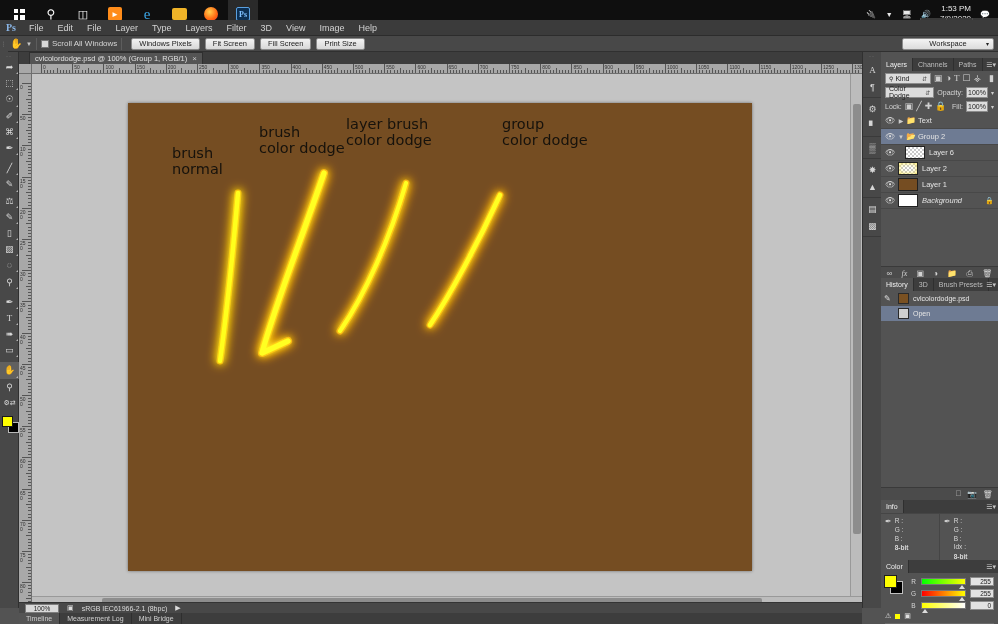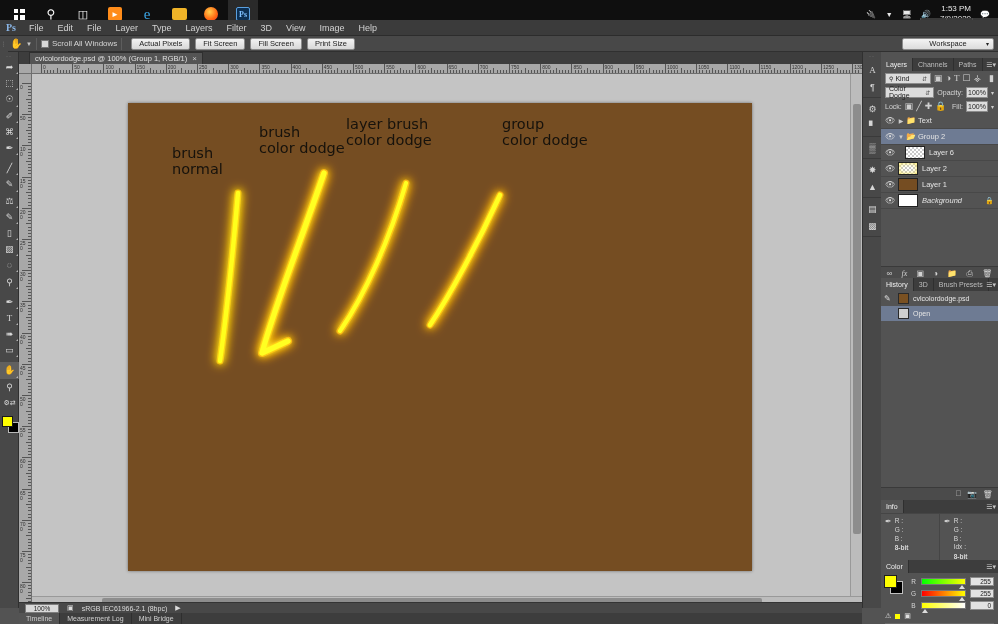--- a/index.html
+++ b/index.html
@@ -218,21 +218,21 @@
     <div class="opt-tool">
         <span class="hand">✋</span>
       </div>
     <span style="font-size:6px;color:#c6c6c6;">▼</span>
     <div class="opt-sep"></div>
     <div class="opt-check">
       <span class="cbox"></span>
       <span>Scroll All Windows</span>
     </div>
     <div class="opt-sep"></div>
-    <div class="opt-btn">Actual Pixels</div>
+    <div class="opt-btn">Windows Pixels</div>
     <div class="opt-btn">Fit Screen</div>
     <div class="opt-btn">Fill Screen</div>
     <div class="opt-btn">Print Size</div>
     <div class="ws-btn">
       <span>Workspace</span>
       <span class="arrow">▾</span>
     </div>
   </div>
 
   <div class="toolbar">

